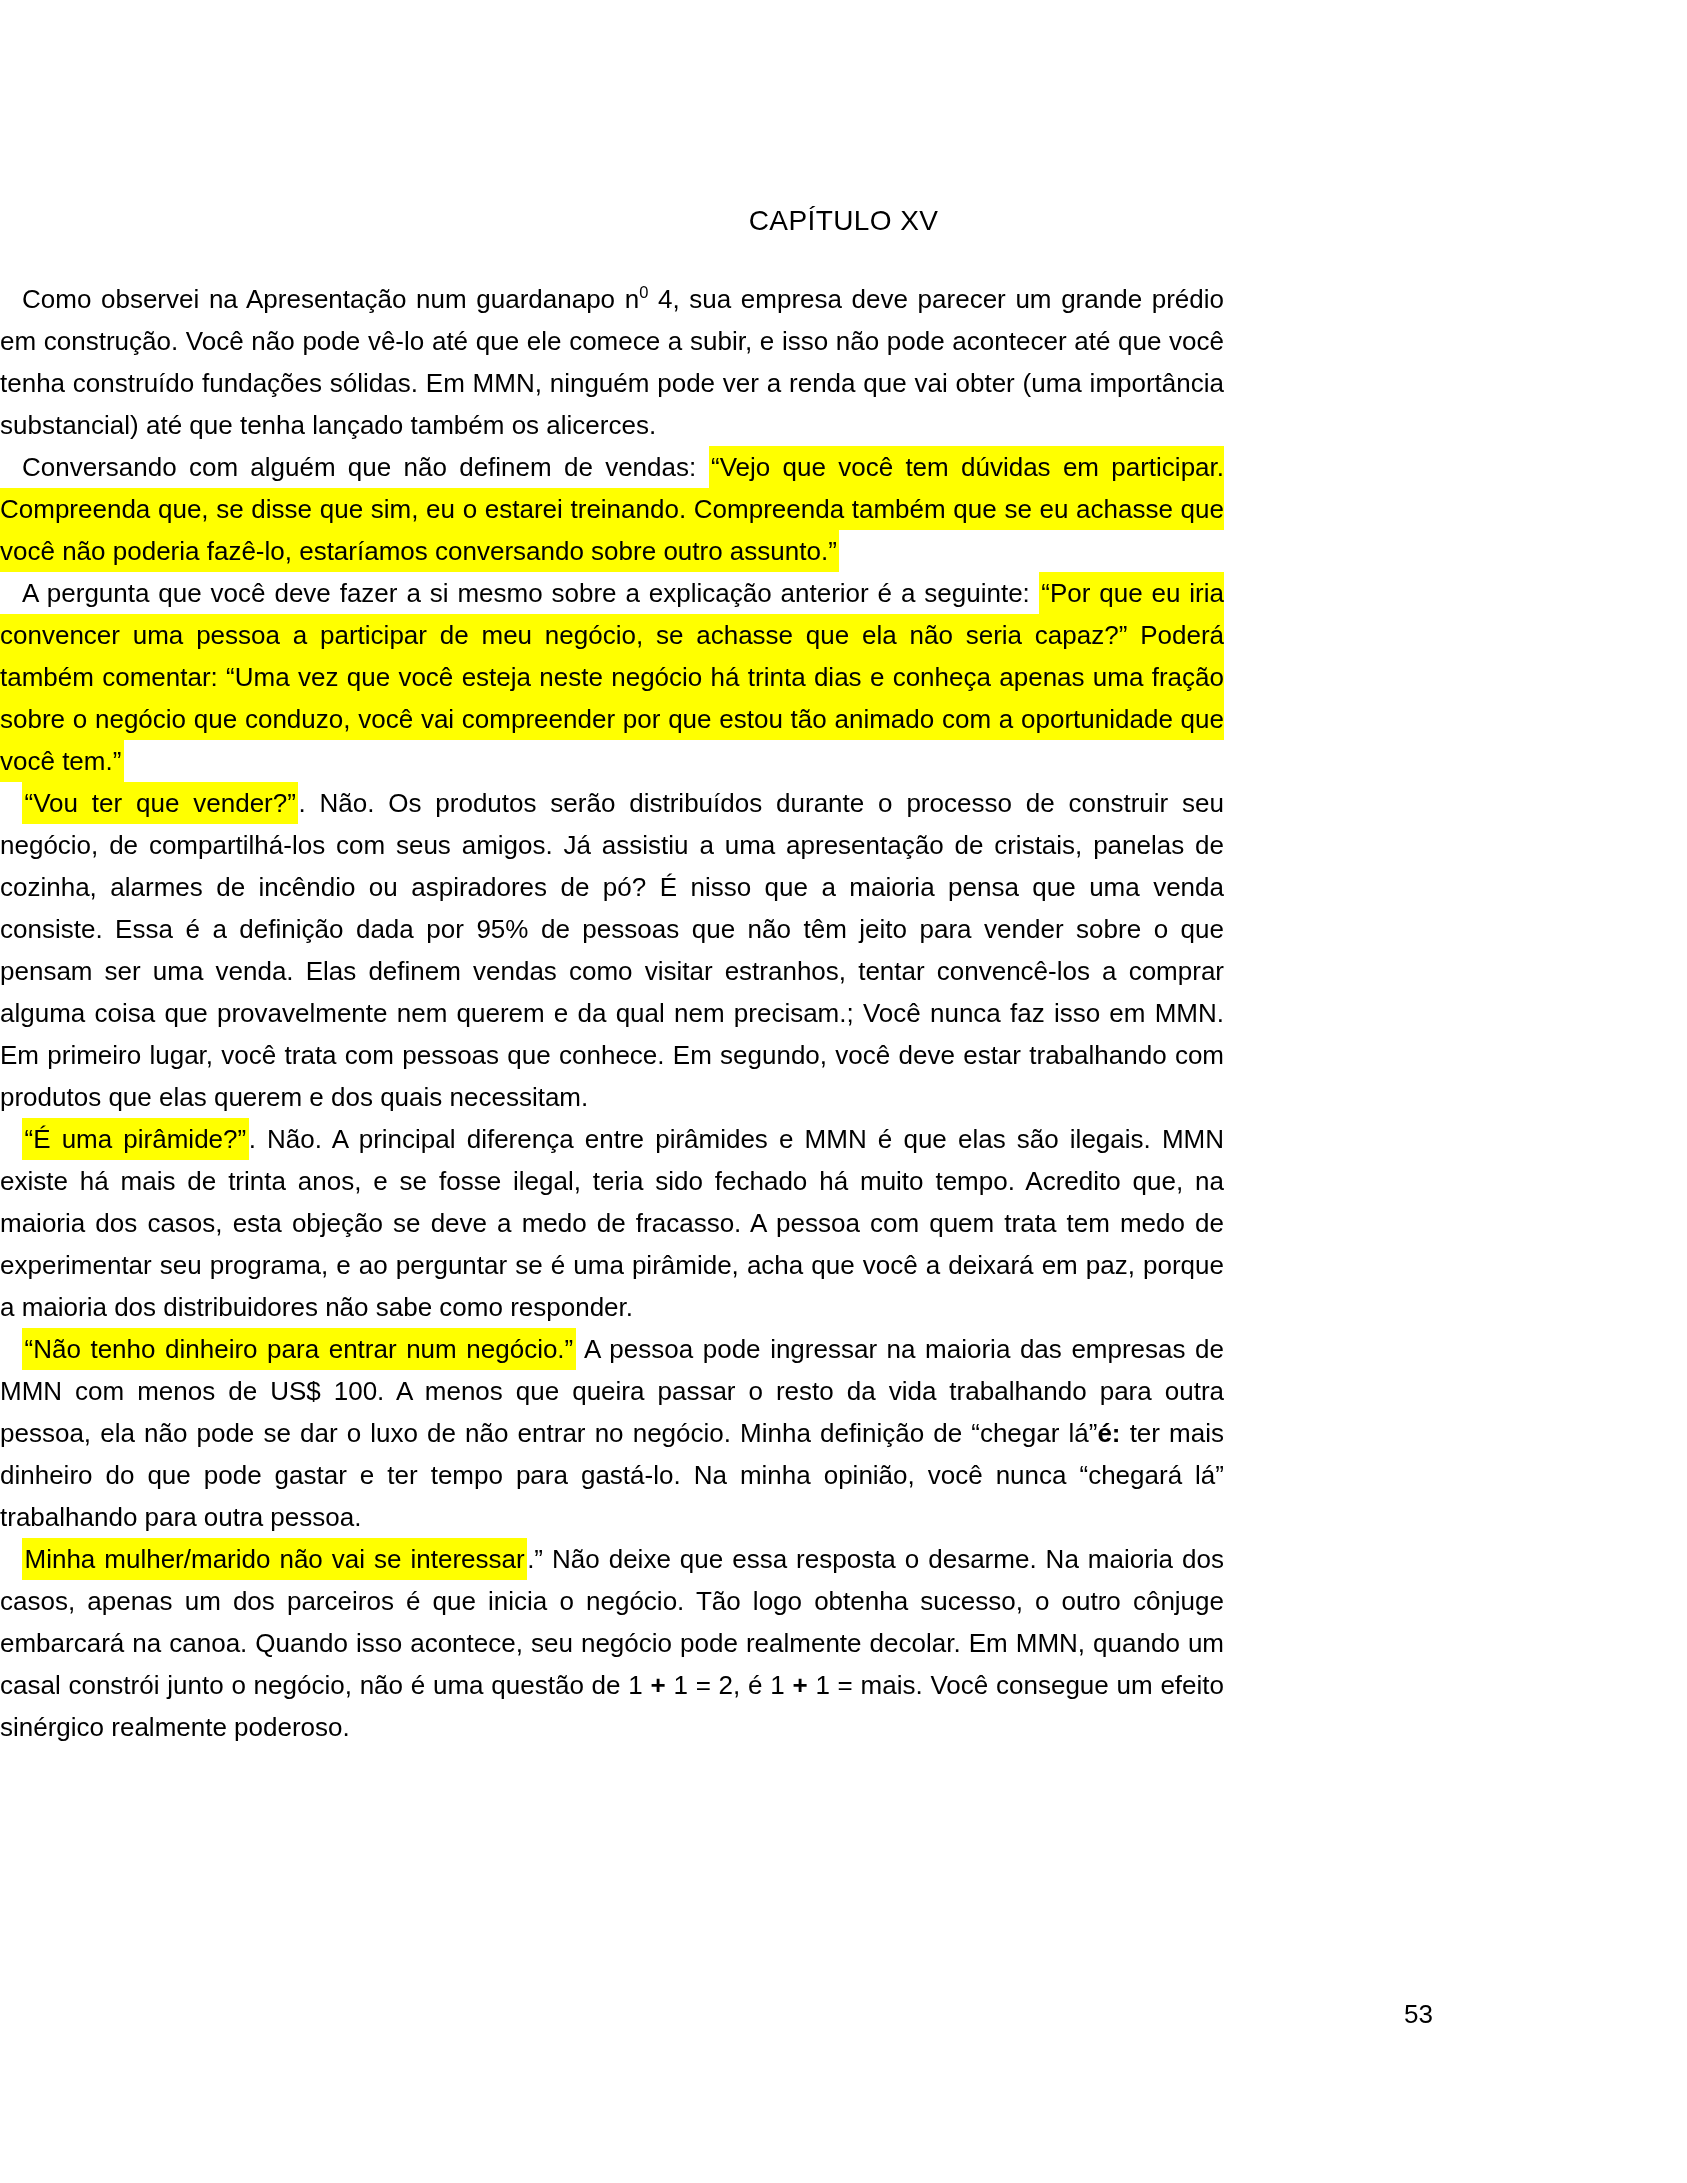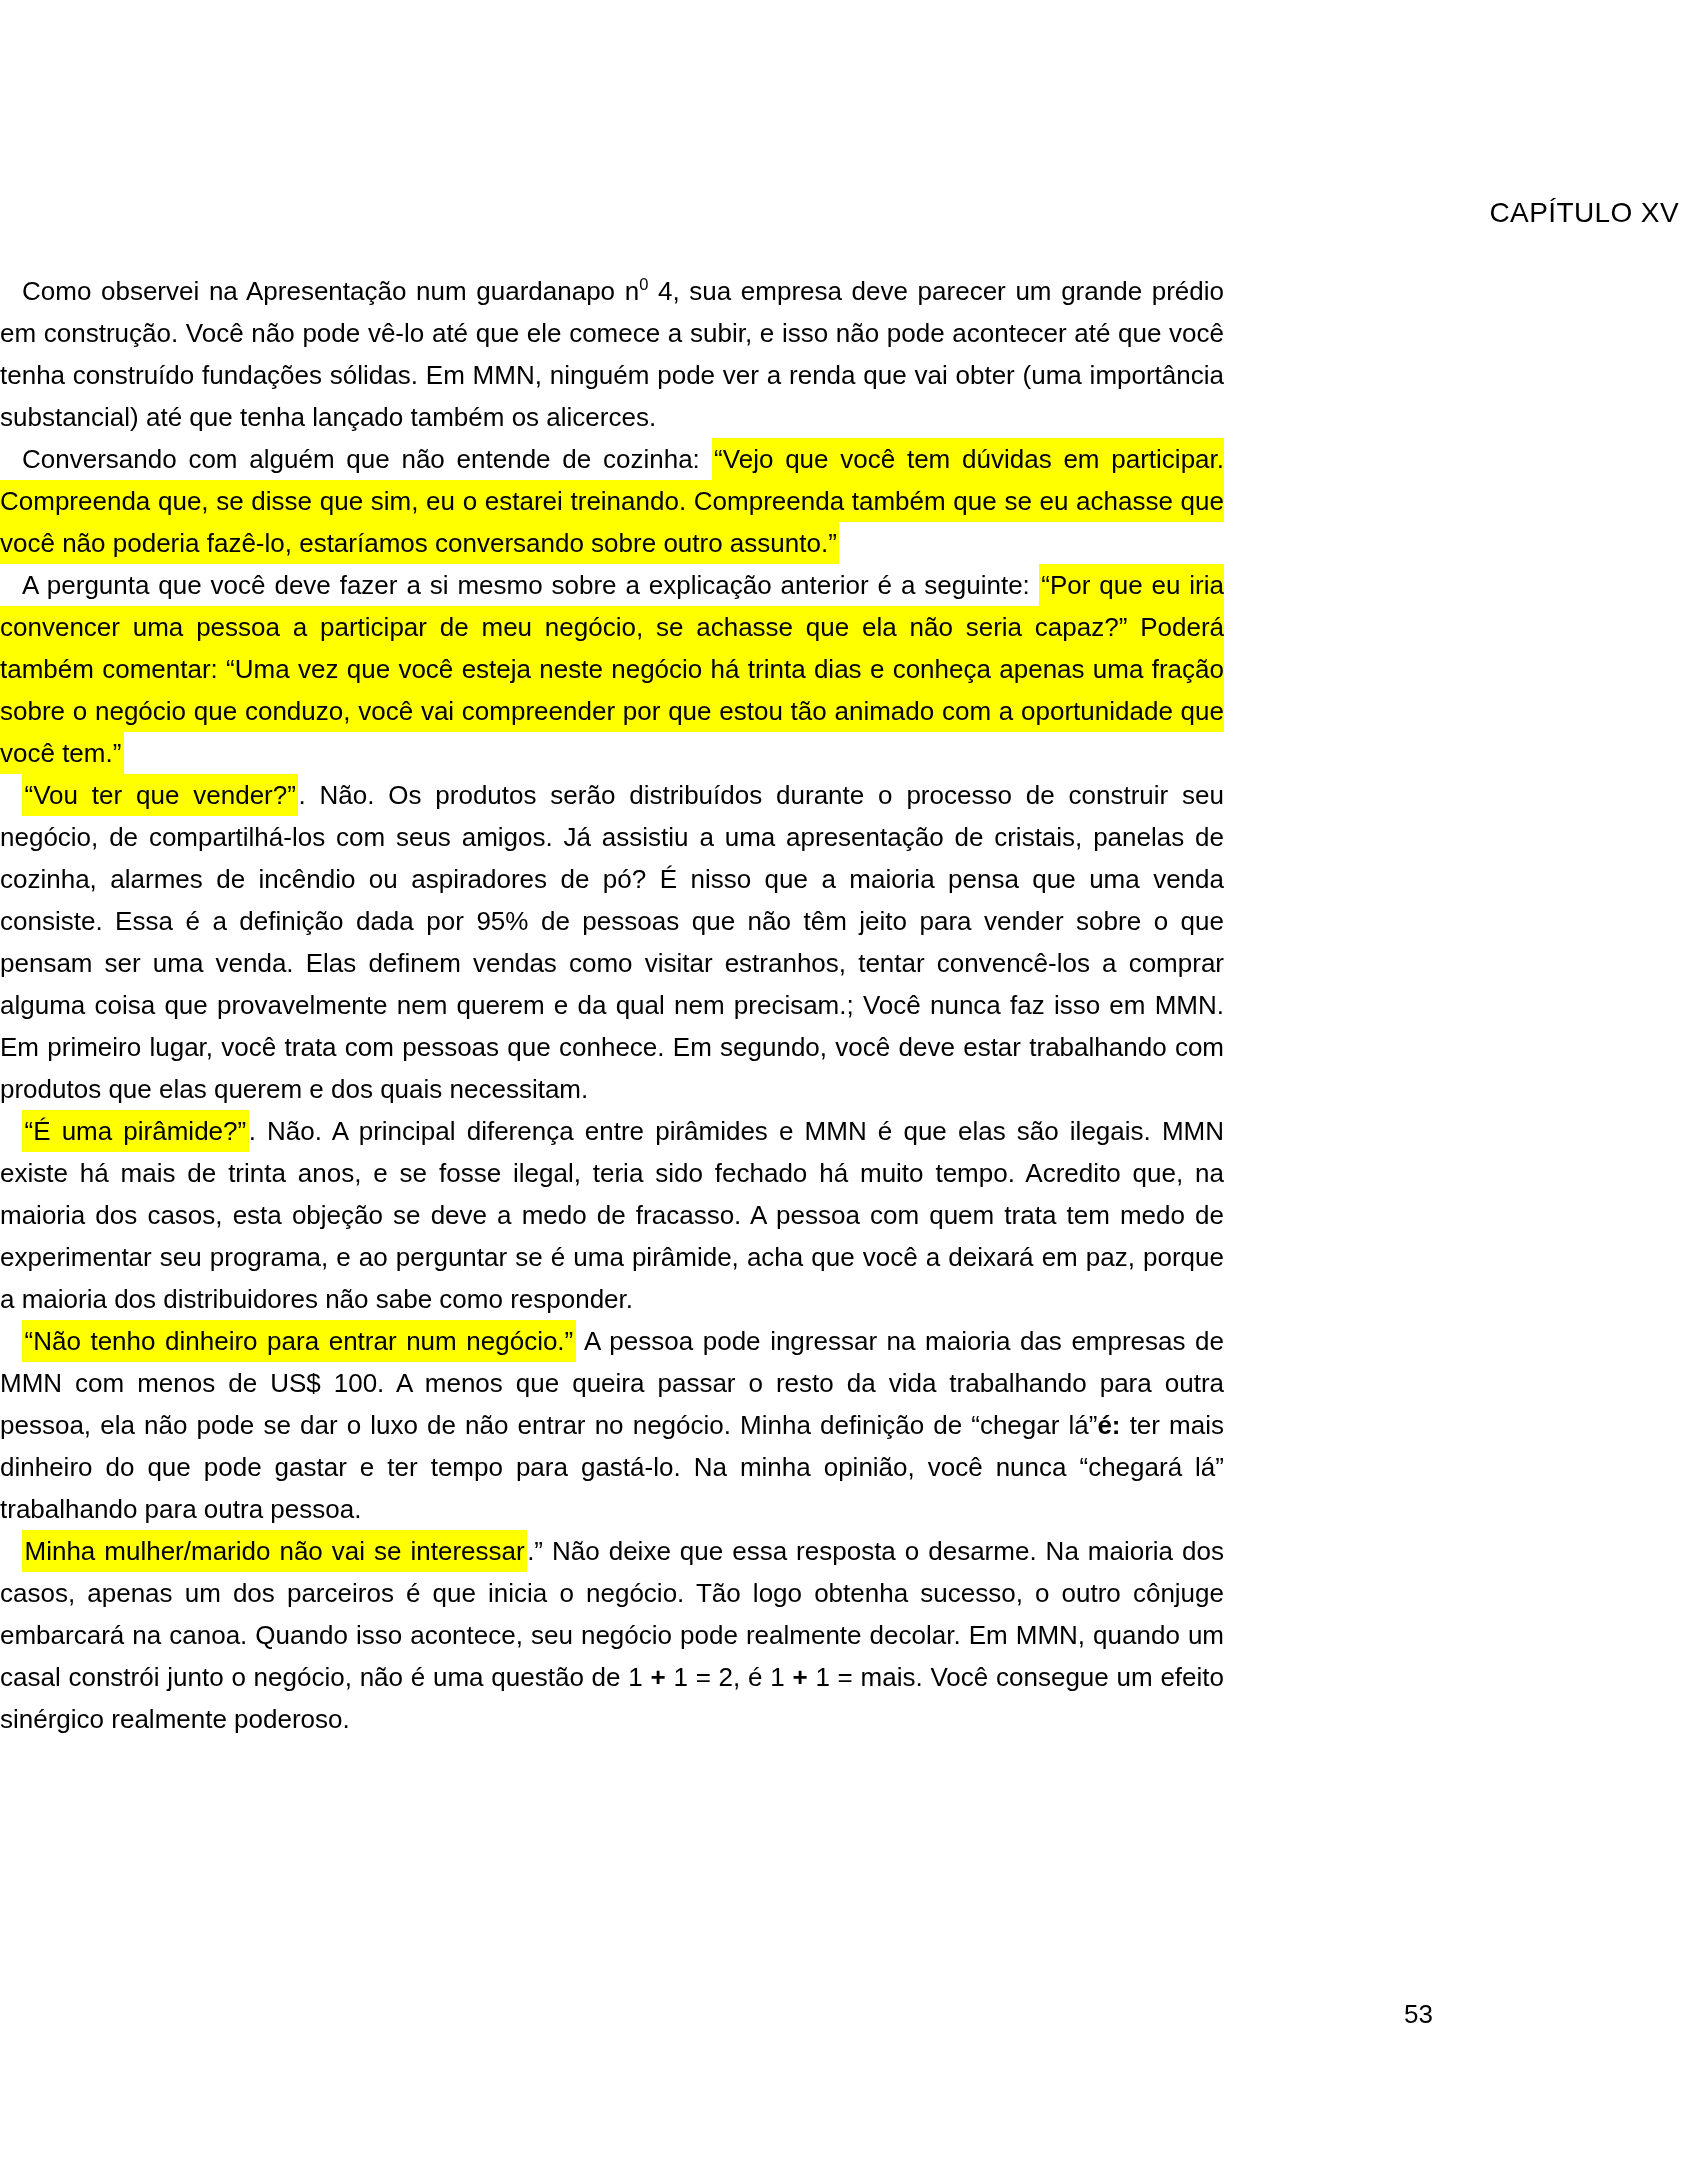--- a/index.html
+++ b/index.html
@@ -11,23 +11,23 @@
     position: relative;
     width: 1687px;
     height: 2183px;
     margin: 0 auto;
     background: var(--paper, #ffffff);
     color: var(--ink, #000000);
     font-family: "Liberation Sans", "DejaVu Sans", sans-serif;
     overflow: hidden;
   }
   .title {
-    margin: 8px;
+    margin: 16px;
     padding-top: 188px;
-    text-align: right;
+    text-align: center;
     font-size: 28px;
     font-weight: 400;
     line-height: 33px;
     letter-spacing: 0.4px;
   }
   .subtitle {
     margin-top: 44px;
     font-size: 28px;
     line-height: 41px;
     text-align: center;
@@ -68,21 +68,21 @@
 </style>
 </head>
 <body>
 
 <div class="page">
   <h1 class="title">CAPÍTULO XV</h1>
 
 
   <div class="doc-body">
       <p class="para"><span>Como observei na Apresentação num guardanapo n</span><sup class="sup">0</sup><span> 4, sua empresa deve parecer um grande prédio em construção. Você não pode vê-lo até que ele comece a subir, e isso não pode acontecer até que você tenha construído fundações sólidas. Em MMN, ninguém pode ver a renda que vai obter (uma importância substancial) até que tenha lançado também os alicerces.</span></p>
-      <p class="para"><span>Conversando com alguém que não entende de cozinha: </span><span class="hl">“Vejo que você tem dúvidas em participar. Compreenda que, se disse que sim, eu o estarei treinando. Compreenda também que se eu achasse que você não poderia fazê-lo, estaríamos conversando sobre outro assunto.”</span></p>
+      <p class="para"><span>Conversando com alguém que não definem de vendas: </span><span class="hl">“Vejo que você tem dúvidas em participar. Compreenda que, se disse que sim, eu o estarei treinando. Compreenda também que se eu achasse que você não poderia fazê-lo, estaríamos conversando sobre outro assunto.”</span></p>
       <p class="para"><span>A pergunta que você deve fazer a si mesmo sobre a explicação anterior é a seguinte: </span><span class="hl">“Por que eu iria convencer uma pessoa a participar de meu negócio, se achasse que ela não seria capaz?” Poderá também comentar: “Uma vez que você esteja neste negócio há trinta dias e conheça apenas uma fração sobre o negócio que conduzo, você vai compreender por que estou tão animado com a oportunidade que você tem.”</span></p>
       <p class="para"><span class="hl">“Vou ter que vender?”</span><span>. Não. Os produtos serão distribuídos durante o processo de construir seu negócio, de compartilhá-los com seus amigos. Já assistiu a uma apresentação de cristais, panelas de cozinha, alarmes de incêndio ou aspiradores de pó? É nisso que a maioria pensa que uma venda consiste. Essa é a definição dada por 95% de pessoas que não têm jeito para vender sobre o que pensam ser uma venda. Elas definem vendas como visitar estranhos, tentar convencê-los a comprar alguma coisa que provavelmente nem querem e da qual nem precisam.; Você nunca faz isso em MMN. Em primeiro lugar, você trata com pessoas que conhece. Em segundo, você deve estar trabalhando com produtos que elas querem e dos quais necessitam.</span></p>
       <p class="para"><span class="hl">“É uma pirâmide?”</span><span>. Não. A principal diferença entre pirâmides e MMN é que elas são ilegais. MMN existe há mais de trinta anos, e se fosse ilegal, teria sido fechado há muito tempo. Acredito que, na maioria dos casos, esta objeção se deve a medo de fracasso. A pessoa com quem trata tem medo de experimentar seu programa, e ao perguntar se é uma pirâmide, acha que você a deixará em paz, porque a maioria dos distribuidores não sabe como responder.</span></p>
       <p class="para"><span class="hl">“Não tenho dinheiro para entrar num negócio.”</span><span> A pessoa pode ingressar na maioria das empresas de MMN com menos de US$ 100. A menos que queira passar o resto da vida trabalhando para outra pessoa, ela não pode se dar o luxo de não entrar no negócio. Minha definição de “chegar lá”</span><span class="b">é:</span><span> ter mais dinheiro do que pode gastar e ter tempo para gastá-lo. Na minha opinião, você nunca “chegará lá” trabalhando para outra pessoa.</span></p>
       <p class="para"><span class="hl">Minha mulher/marido não vai se interessar</span><span>.” Não deixe que essa resposta o desarme. Na maioria dos casos, apenas um dos parceiros é que inicia o negócio. Tão logo obtenha sucesso, o outro cônjuge embarcará na canoa. Quando isso acontece, seu negócio pode realmente decolar. Em MMN, quando um casal constrói junto o negócio, não é uma questão de 1 </span><span class="b">+</span><span> 1 = 2, é 1 </span><span class="b">+</span><span> 1 = mais. Você consegue um efeito sinérgico realmente poderoso.</span></p>
     </div>
 
   <div class="page-number">53</div>
 </div>
 

